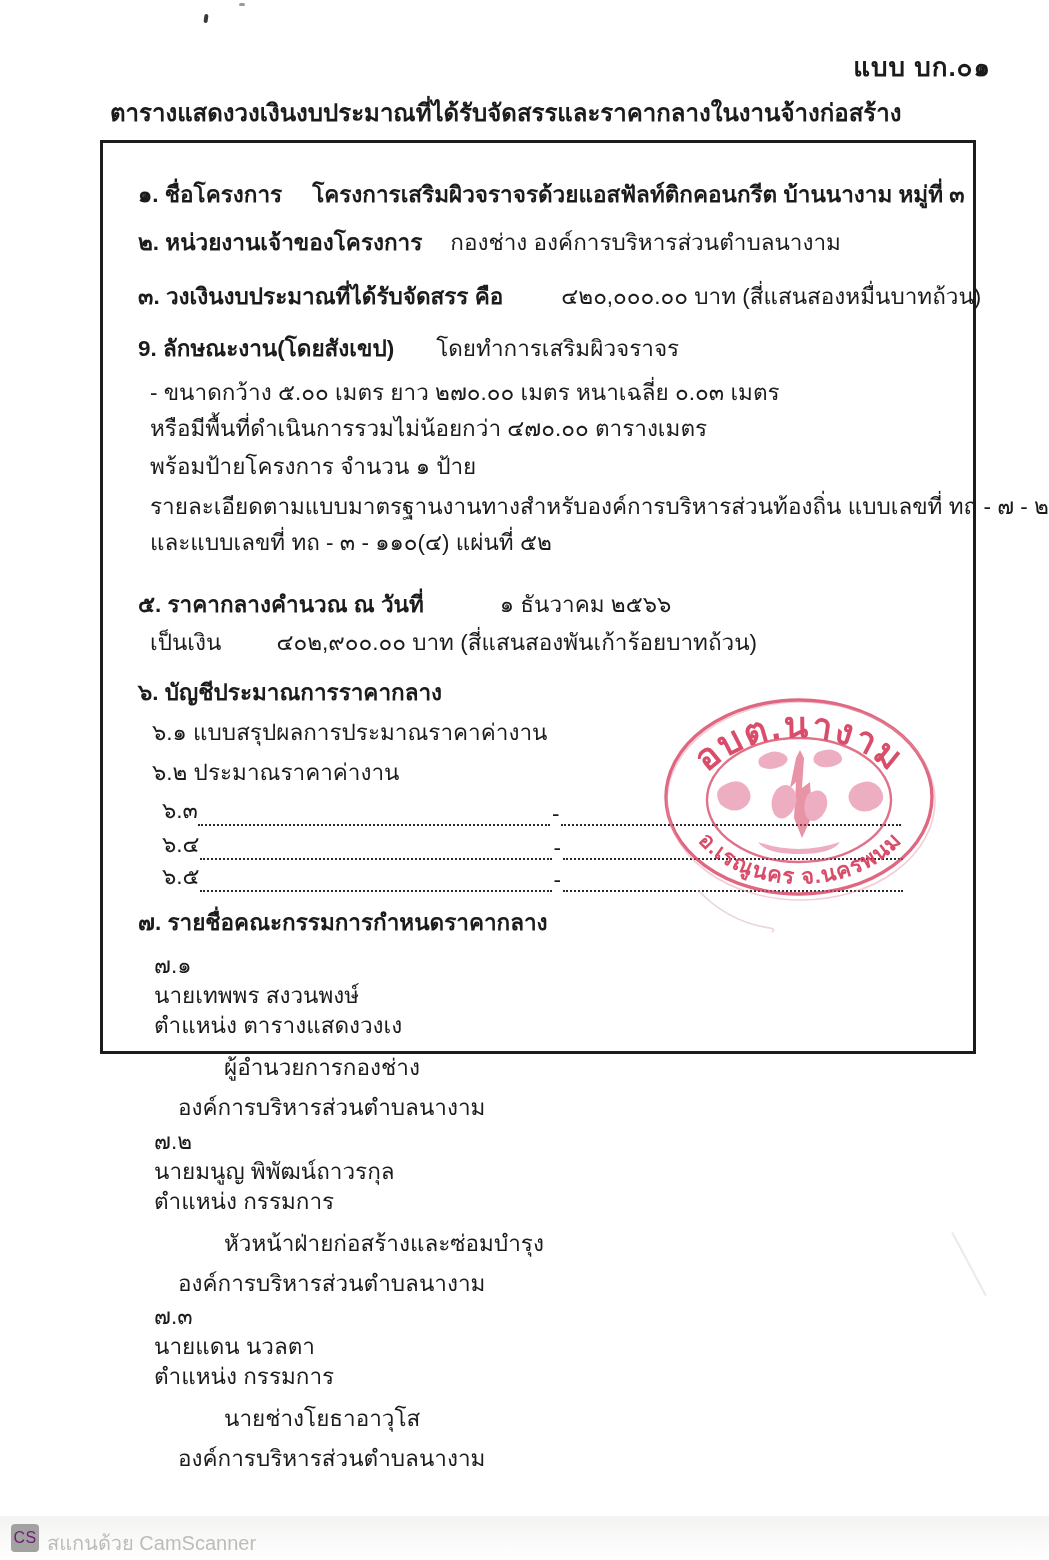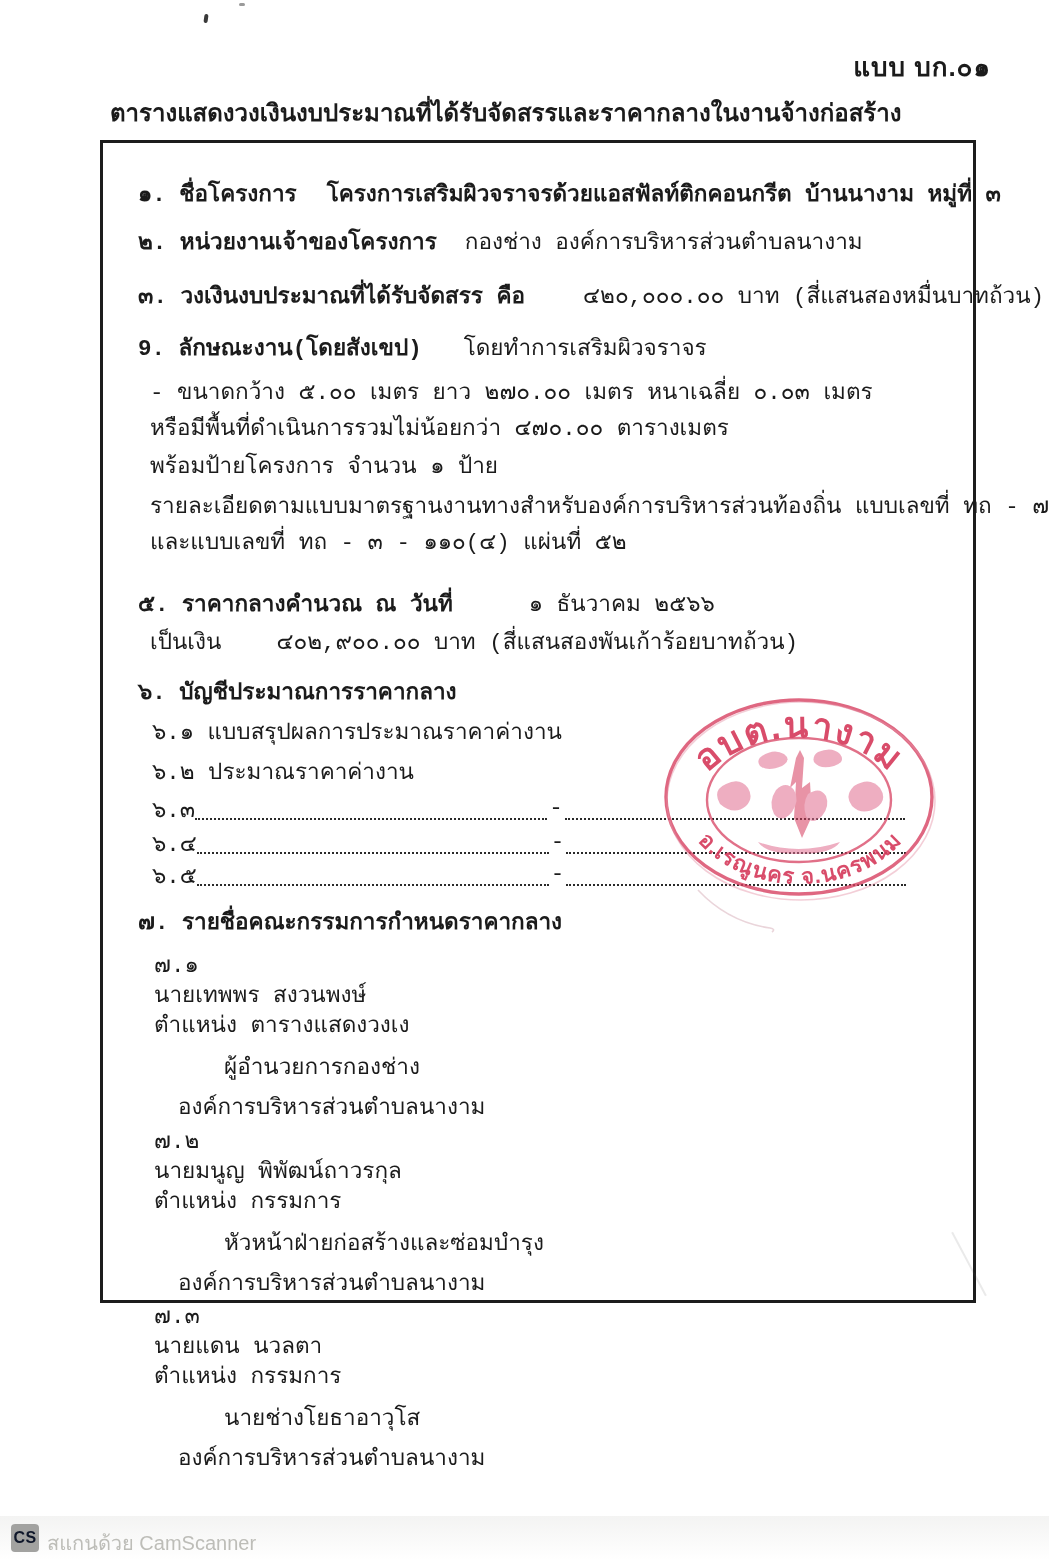--- a/index.html
+++ b/index.html
@@ -15,27 +15,26 @@
   .form-code {
     position:absolute; top:46px; right:58px;
     font-size:26px; font-weight:bold; letter-spacing:1px;
   }
   .doc-title {
     position:absolute; top:93px; left:110px;
     font-size:24px; font-weight:bold;
   }
   .main-box {
     position:absolute; top:140px; left:100px;
-    width:876px; height:1163px;
+    width:876px; height:914px;
     border:3px solid #1c1c1c;
     background:transparent;
     padding:37px 18px 0 35px;
     font-size:22.5px;
     line-height:30px;
-    font-family:Liberation Mono, monospace;
   }
   .line { white-space:nowrap; }
   .lbl { font-weight:bold; }
   .g1 { margin-left:30px; }   
   .g2 { margin-left:28px; }
   .g3 { margin-left:58px; }
   .g4 { margin-left:42px; }
   .g5 { margin-left:76px; }
   .g6 { margin-left:55px; }
   .ind1 { margin-left:12px; } 
@@ -55,21 +54,21 @@
   .m-62 { margin-top:10px; }
   .m-63 { margin-top:8px; }
   .m-64 { margin-top:4px; }
   .m-65 { margin-top:2px; }
   .m-item7 { margin-top:16px; }
   .m-71 { margin-top:13px; }
   .m-role { margin-top:12px; }
   .m-org { margin-top:10px; }
   .m-72 { margin-top:4px; }
   .m-73 { margin-top:3px; }
-  .dotted-row { display:flex; margin-left:14px; }
+  .dotted-row { display:flex; align-items:flex-end; margin-left:24px; }
   .leader {
     display:inline-block; height:24px;
     border-bottom:2.6px dotted #2a2a2a;
   }
   .lead1 { width:352px; }
   .lead2 { width:340px; }
   .dash { padding:0 2px; line-height:24px; }
   .c-row { display:flex; margin-left:16px;flex-direction:column; }
   .c-no { width:50px; }
   .c-name { width:256px; }
@@ -84,21 +83,21 @@
   }
   
   .footer-band {
     position:absolute; left:0; top:1516px; width:100%; height:44px;
     background:linear-gradient(to bottom, rgba(190,190,185,0.18), rgba(255,255,255,0));
   }
   .cs-badge {
     position:absolute; left:11px; top:1524px;
     width:28px; height:28px; border-radius:4px;
     background:#a2a2a0;
-    color:#0f172a; font-size:16px; font-weight:bold;
+    color:#701a75; font-size:16px; font-weight:normal;
     display:flex; align-items:center; justify-content:center;
     letter-spacing:.5px;
   }
   .cs-text {
     position:absolute; left:47px; top:1527px;
     color:#bdbdb8; font-size:20px;
   }
   .speck1 { position:absolute; left:204px; top:14px; width:4px; height:9px; background:#3a3a3a; border-radius:2px; transform:rotate(8deg); }
   .speck2 { position:absolute; left:239px; top:3px; width:6px; height:3px; background:#9a9a9a; border-radius:2px; }
   .crease {

